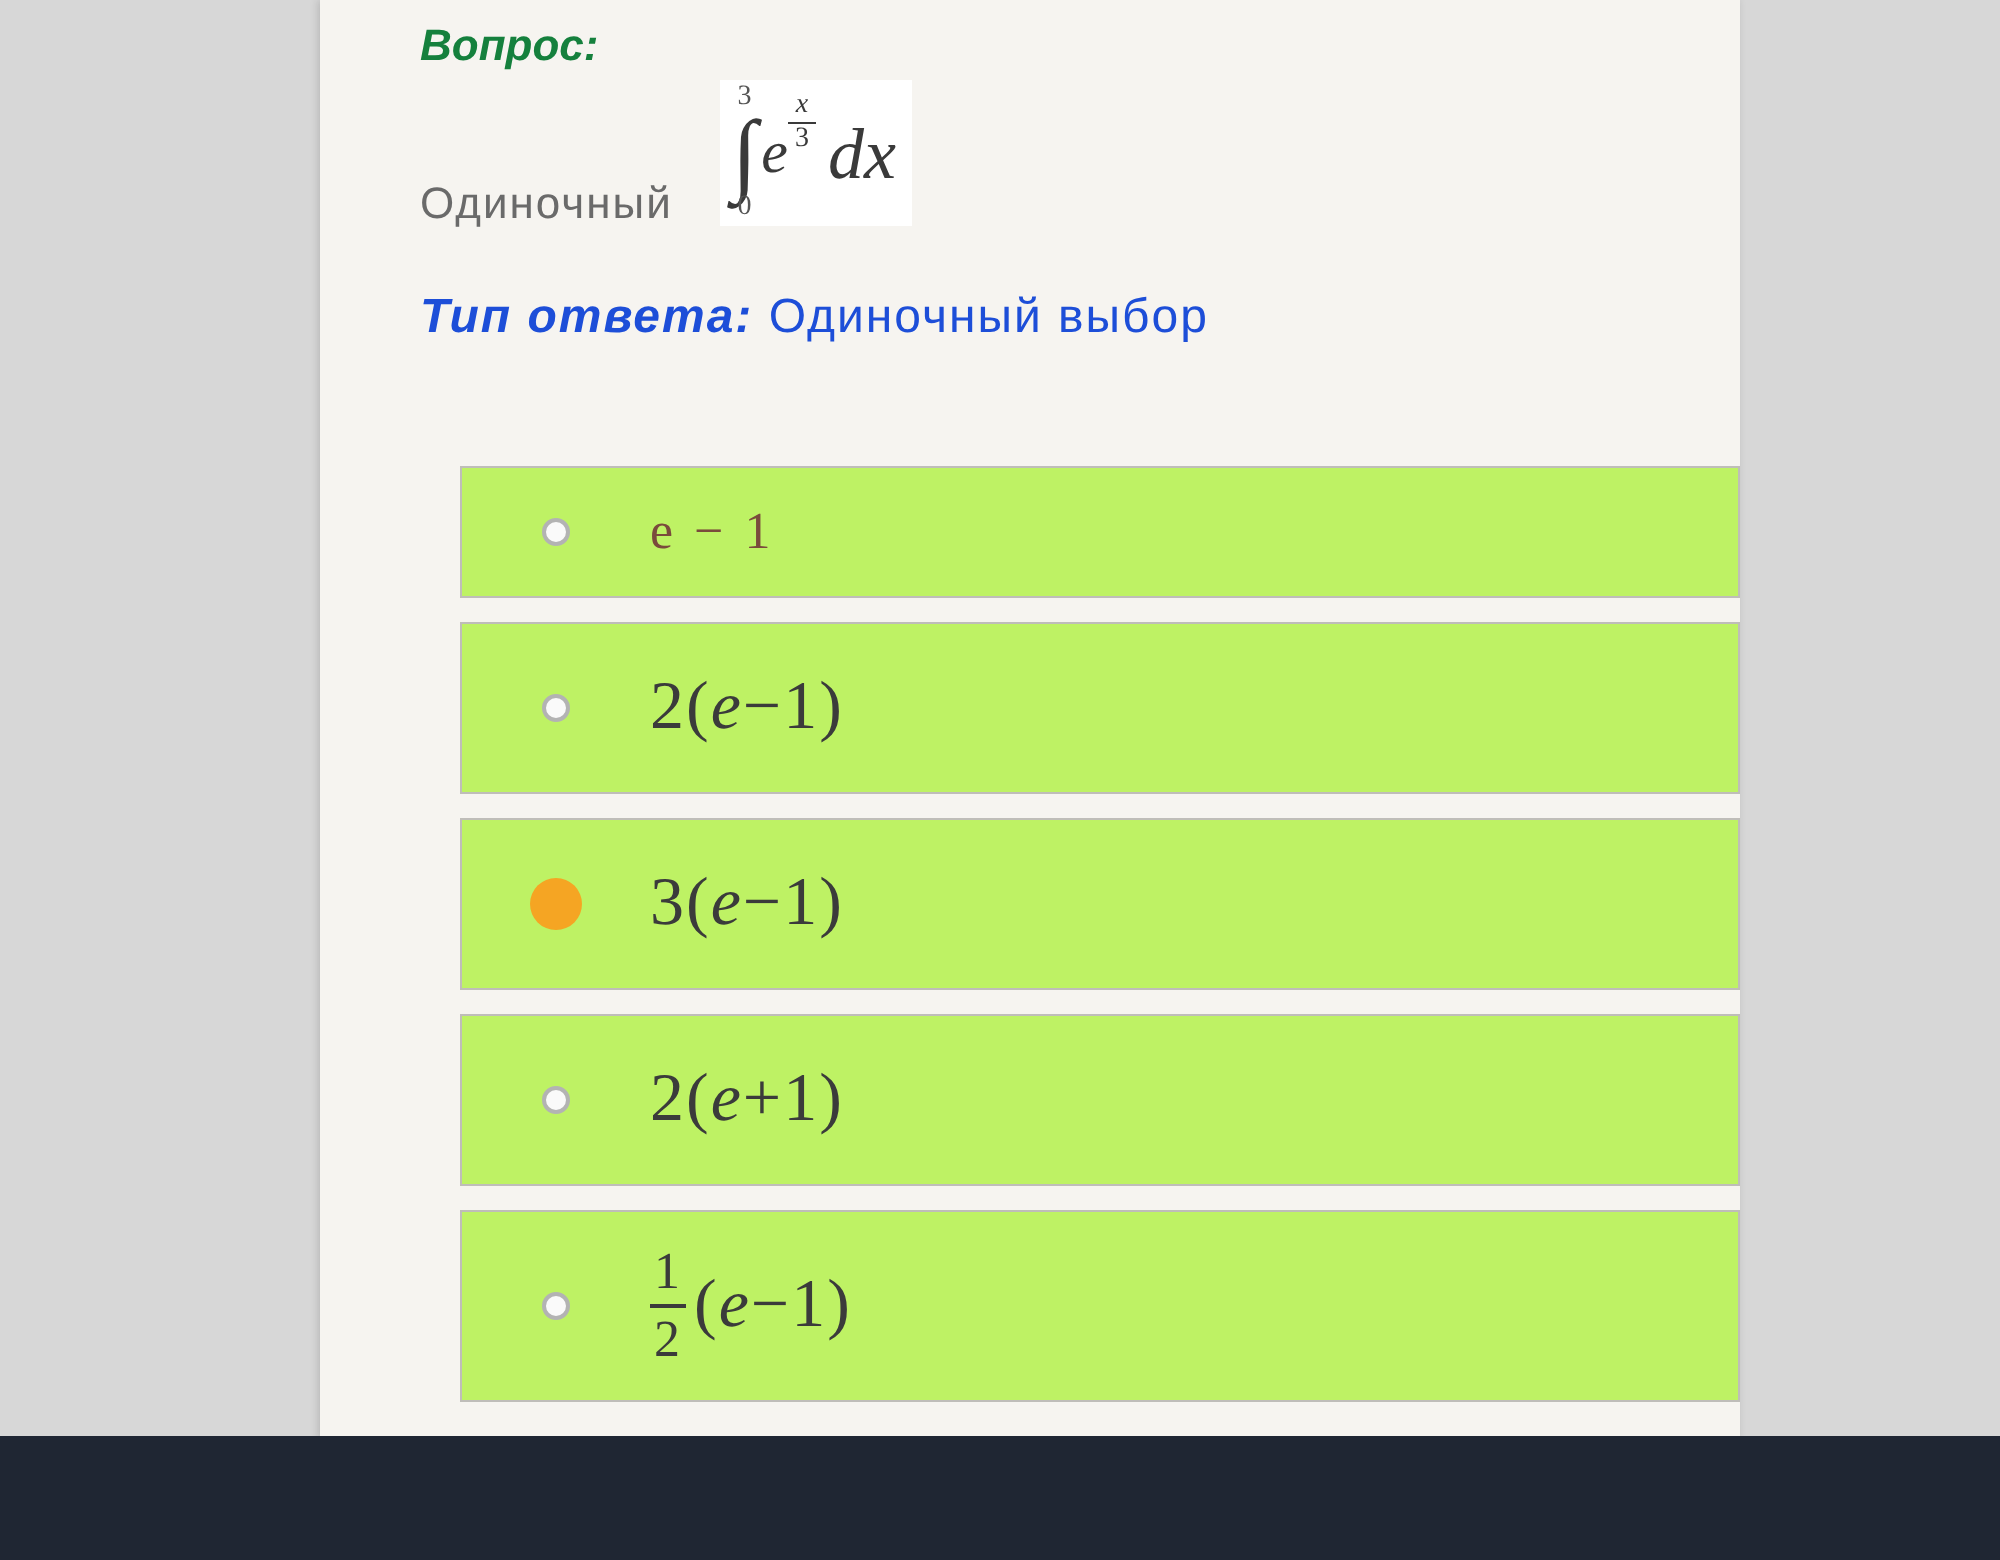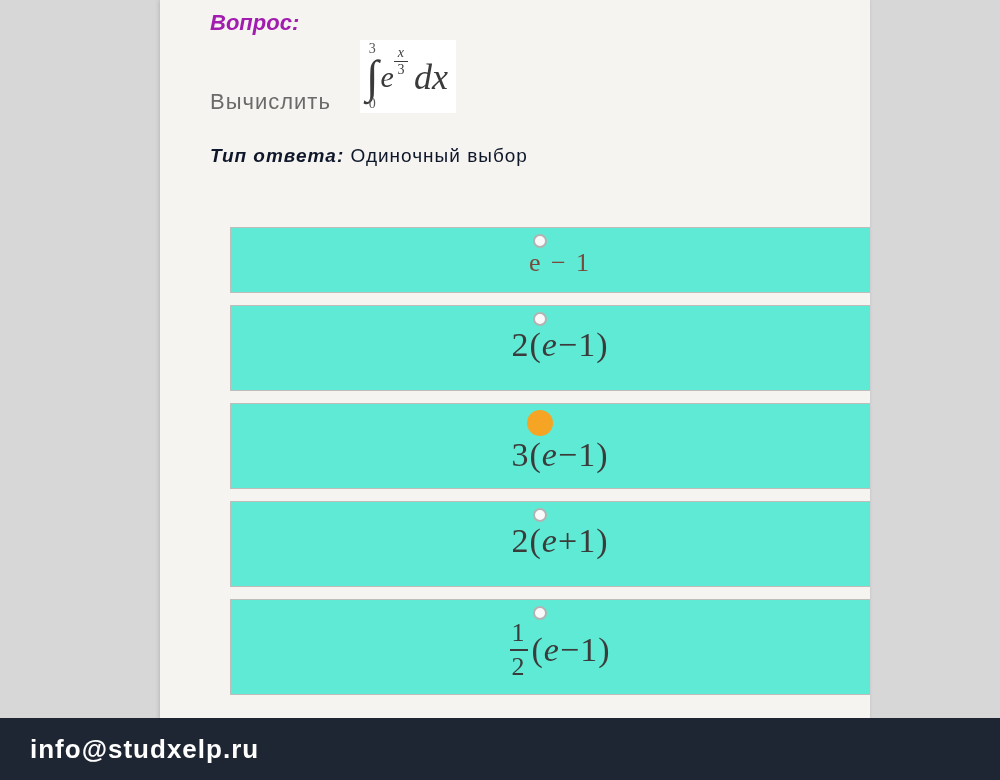--- a/index.html
+++ b/index.html
@@ -21,21 +21,21 @@
     box-shadow: -1px 0 4px rgba(0,0,0,0.15);
   }
   .question-block {
     padding: 10px 50px 0 50px;
     color: #555;
   }
   .q-label {
     font-style: italic;
     font-weight: bold;
     font-size: 22px;
-    color: #a21caf;
+    color: #15803d;
     margin-bottom: 4px;
   }
   .calc-row {
     display: flex;
     align-items: flex-end;
     gap: 10px;
     margin-bottom: 20px;
   }
   .calc-word {
     font-size: 22px;
@@ -83,44 +83,43 @@
     width: 14px;
     height: 1px;
     background: #3a3a3a;
     margin: 1px 0;
   }
   .dx {
     font-style: italic;
     font-size: 36px;
   }
   .answer-type {
-    font-size: 19px;
-    color: #0f172a;
+    font-size: 24px;
+    color: #1d4ed8;
     letter-spacing: 1px;
   }
   .answer-type .lbl {
     font-style: italic;
     font-weight: bold;
   }
 
   .options {
     margin-top: 60px;
     padding-left: 70px;
   }
   .option {
-    background: #5eead4;
+    background: #bef264;
     border: 1px solid #bfbdb9;
     margin-bottom: 12px;
     min-height: 66px;
     display: flex;
     align-items: center;
     padding: 6px 20px 6px 40px;
     box-sizing: border-box;
     width: 100%;
-    flex-direction: column;
   }
   .option.tall { min-height: 86px; }
   .option.taller { min-height: 96px; }
   .radio-empty {
     width: 14px;
     height: 14px;
     border: 2px solid #b3b3b3;
     border-radius: 50%;
     flex: 0 0 auto;
     margin-right: 40px;
@@ -202,21 +201,21 @@
             <span>e</span><span class="frac-exp">
               <span class="top">x</span>
               <span class="bar"></span>
               <span>3</span>
             </span>
           </span>
           <span class="dx">dx</span>
         </div>
       </div>
     </div>
-    <div class="calc-word" style="margin-top:-44px; margin-bottom:26px;">Вычислить</div>
+    <div class="calc-word" style="margin-top:-44px; margin-bottom:26px;">Одиночный</div>
 
     <div class="answer-type">
       <span class="lbl">Тип ответа:</span>
       <span>Одиночный выбор</span>
     </div>
   </div>
 
   <div class="options">
 
     <div class="option">
@@ -253,14 +252,13 @@
           <span class="bar2"></span>
           <span>2</span>
         </span>(<span class="ital">e</span><span>−</span><span>1</span>)
       </span>
     </div>
 
   </div>
 </div>
 
 <div class="footer">
-  <span>info@studxelp.ru</span>
 </div>
 
 </body></html>

